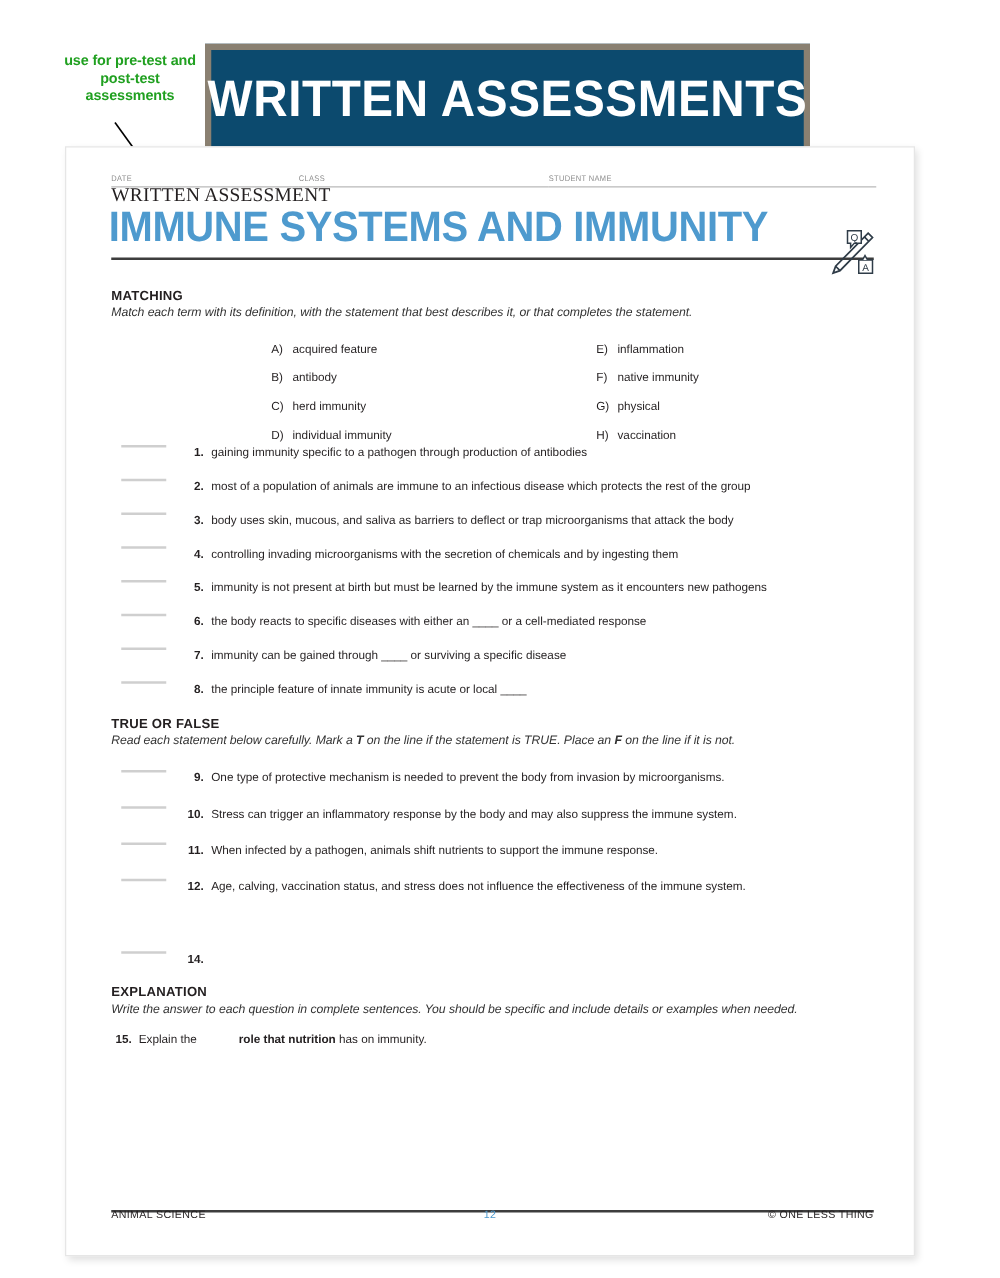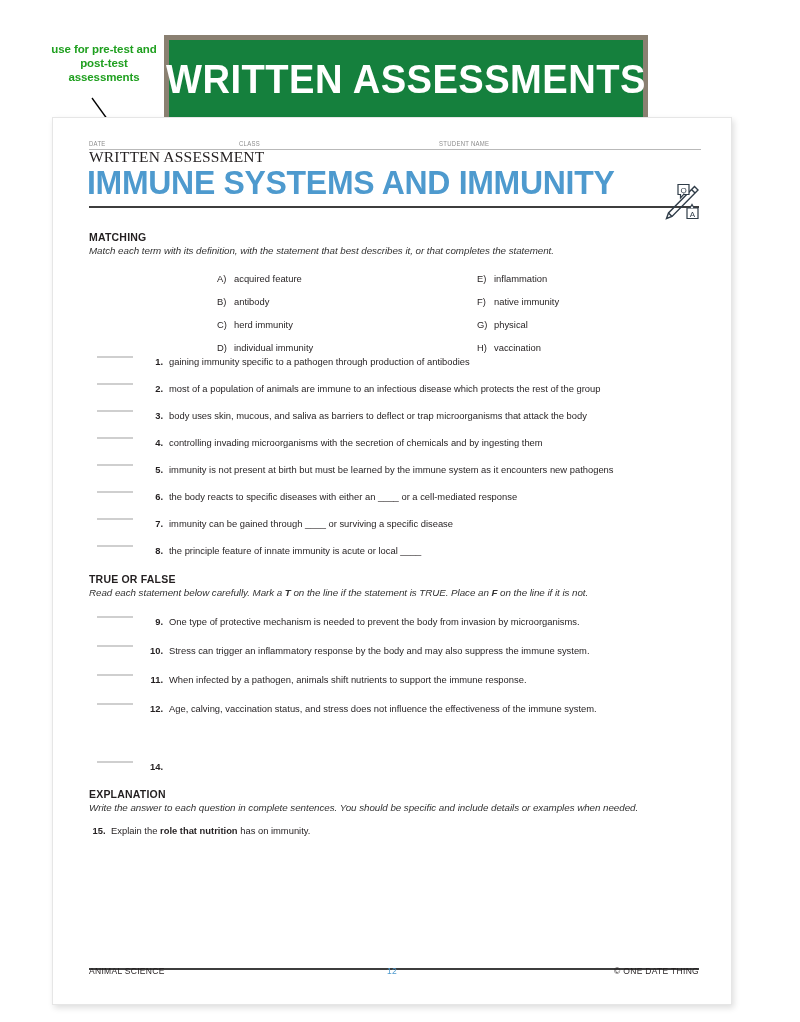--- a/index.html
+++ b/index.html
@@ -37,21 +37,21 @@
     left: 578px; top: 899px; width: 128px;
     font-size: 12px;
   }
   #leader-line { position: absolute; left: 90px; top: 96px; }
 
   
   #banner {
     position: absolute;
     left: 164px; top: 35px;
     width: 484px; height: 88px;
-    background: #15803d;
+    background: #0c4a6e;
     border: 5px solid #8a8071;
     display: flex;
     align-items: center;
     justify-content: center;
   }
   #banner-title {
     color: #ffffff;
     font-size: 41px;
     font-weight: bold;
     letter-spacing: 0.5px;
@@ -134,21 +134,21 @@
   
   .qrow { position: absolute; left: 36px; right: 30px; height: 14px; }
   .qnum {
     position: absolute; left: 52px; width: 22px; text-align: right;
     font-size: 9.4px; font-weight: bold; color: #231f20;
   }
   .qtext {
     position: absolute; left: 80px;
     font-size: 9.4px; color: #231f20; white-space: nowrap;
   }
-  .qtext b { font-weight: bold; }
+  .qtext b { font-weight: bold; margin-left: 31px; }
   .ansline {
     position: absolute; left: 8px; width: 36px; height: 2px;
     background: #cfcfcf;
   }
 
   
   #footer-rule {
     position: absolute; left: 36px; right: 32px; bottom: 34px;
     height: 2px; background: #3d3d3d;
   }
@@ -319,17 +319,17 @@
       <div class="section-sub" style="top:684px;text-align:right;">Write the answer to each question in complete sentences. You should be specific and include details or examples when needed.</div>
 
       <div class="qrow" style="top:707px;">
         <span class="qnum" style="left:0; width:20px; text-align:center;">15.</span>
         <span class="qtext" style="left:22px;">Explain the <b>role that nutrition</b> has on immunity.</span>
       </div>
 
       <div id="footer-rule"></div>
       <div class="footer-text" id="footer-left">ANIMAL SCIENCE</div>
       <div class="footer-text" id="footer-page">12</div>
-      <div class="footer-text" id="footer-right">© ONE DATE THING</div>
+      <div class="footer-text" id="footer-right">© ONE LESS THING</div>
 
     </div>
   </div>
 </div>
 
 </body></html>

